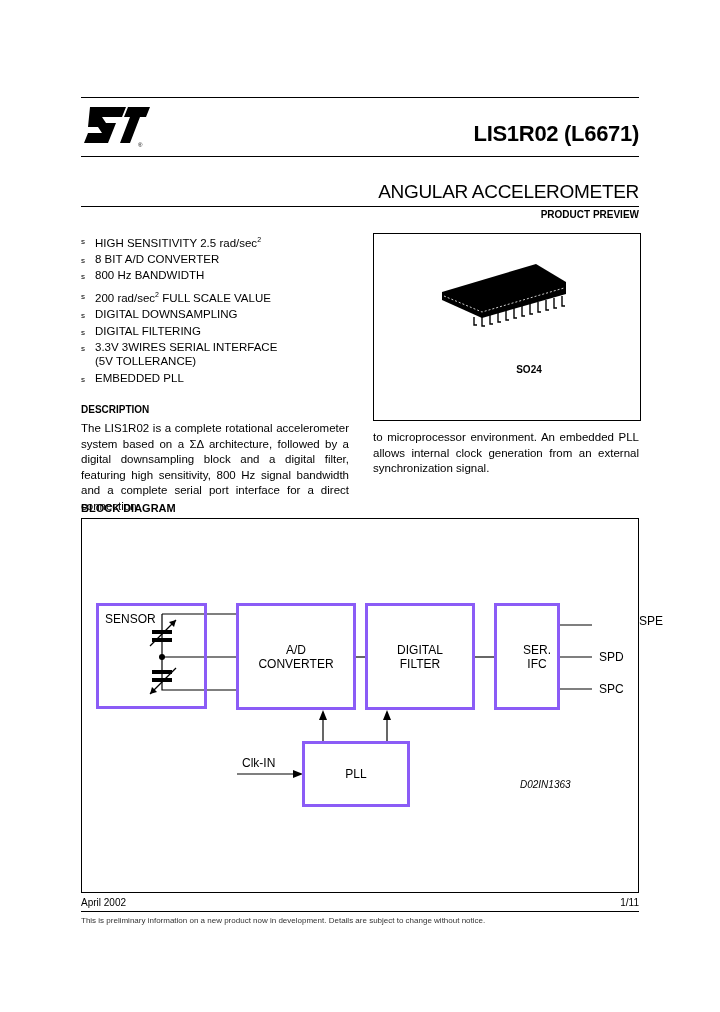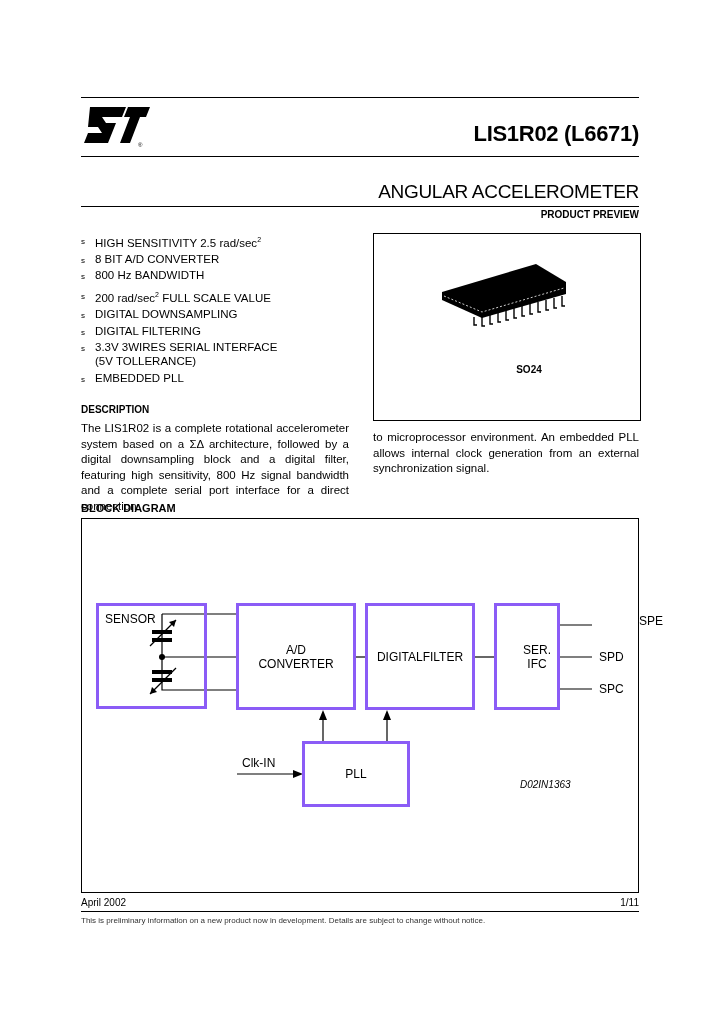--- a/index.html
+++ b/index.html
@@ -152,21 +152,21 @@
   <polygon points="150,694 152,687 157,692" fill="#000"></polygon>
 </svg>
 
 <div class="blk" style="left:96px;top:603px;width:111px;height:106px;align-items:flex-start;justify-content:flex-start;">
   <span style="margin:6px 0 0 6px;">SENSOR</span>
 </div>
 <div class="blk" style="left:236px;top:603px;width:120px;height:107px;flex-direction:column;">
   <span>A/D</span>
   <span>CONVERTER</span>
 </div>
-<div class="blk" style="left:365px;top:603px;width:110px;height:107px;flex-direction:row;">
+<div class="blk" style="left:365px;top:603px;width:110px;height:107px;flex-direction:column;">
   <span>DIGITAL</span>
   <span>FILTER</span>
 </div>
 <div class="blk" style="left:494px;top:603px;width:66px;height:107px;flex-direction:column;padding-left:20px;">
   <span>SER.</span>
   <span>IFC</span>
 </div>
 <div class="blk" style="left:302px;top:741px;width:108px;height:66px;">
   <span>PLL</span>
 </div>

